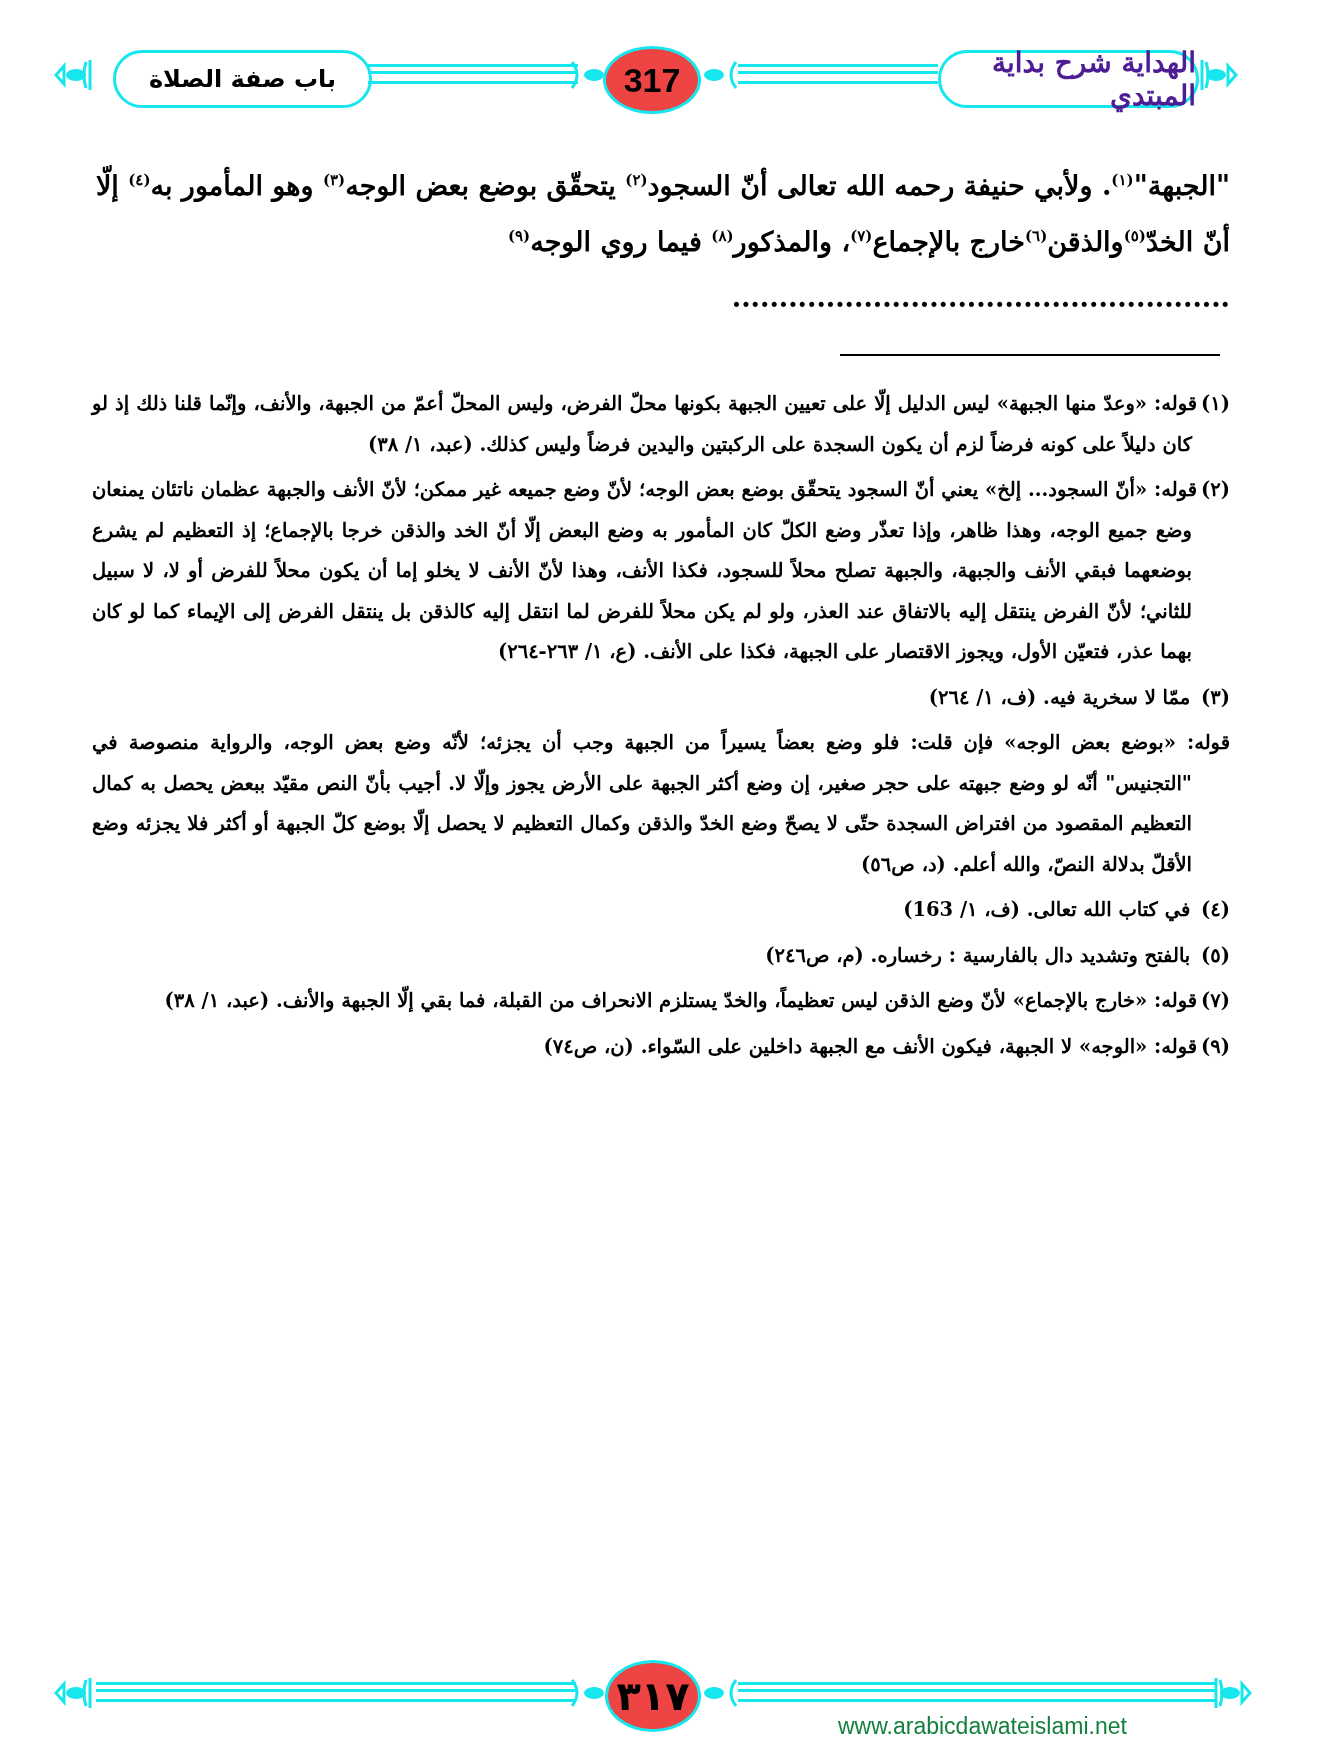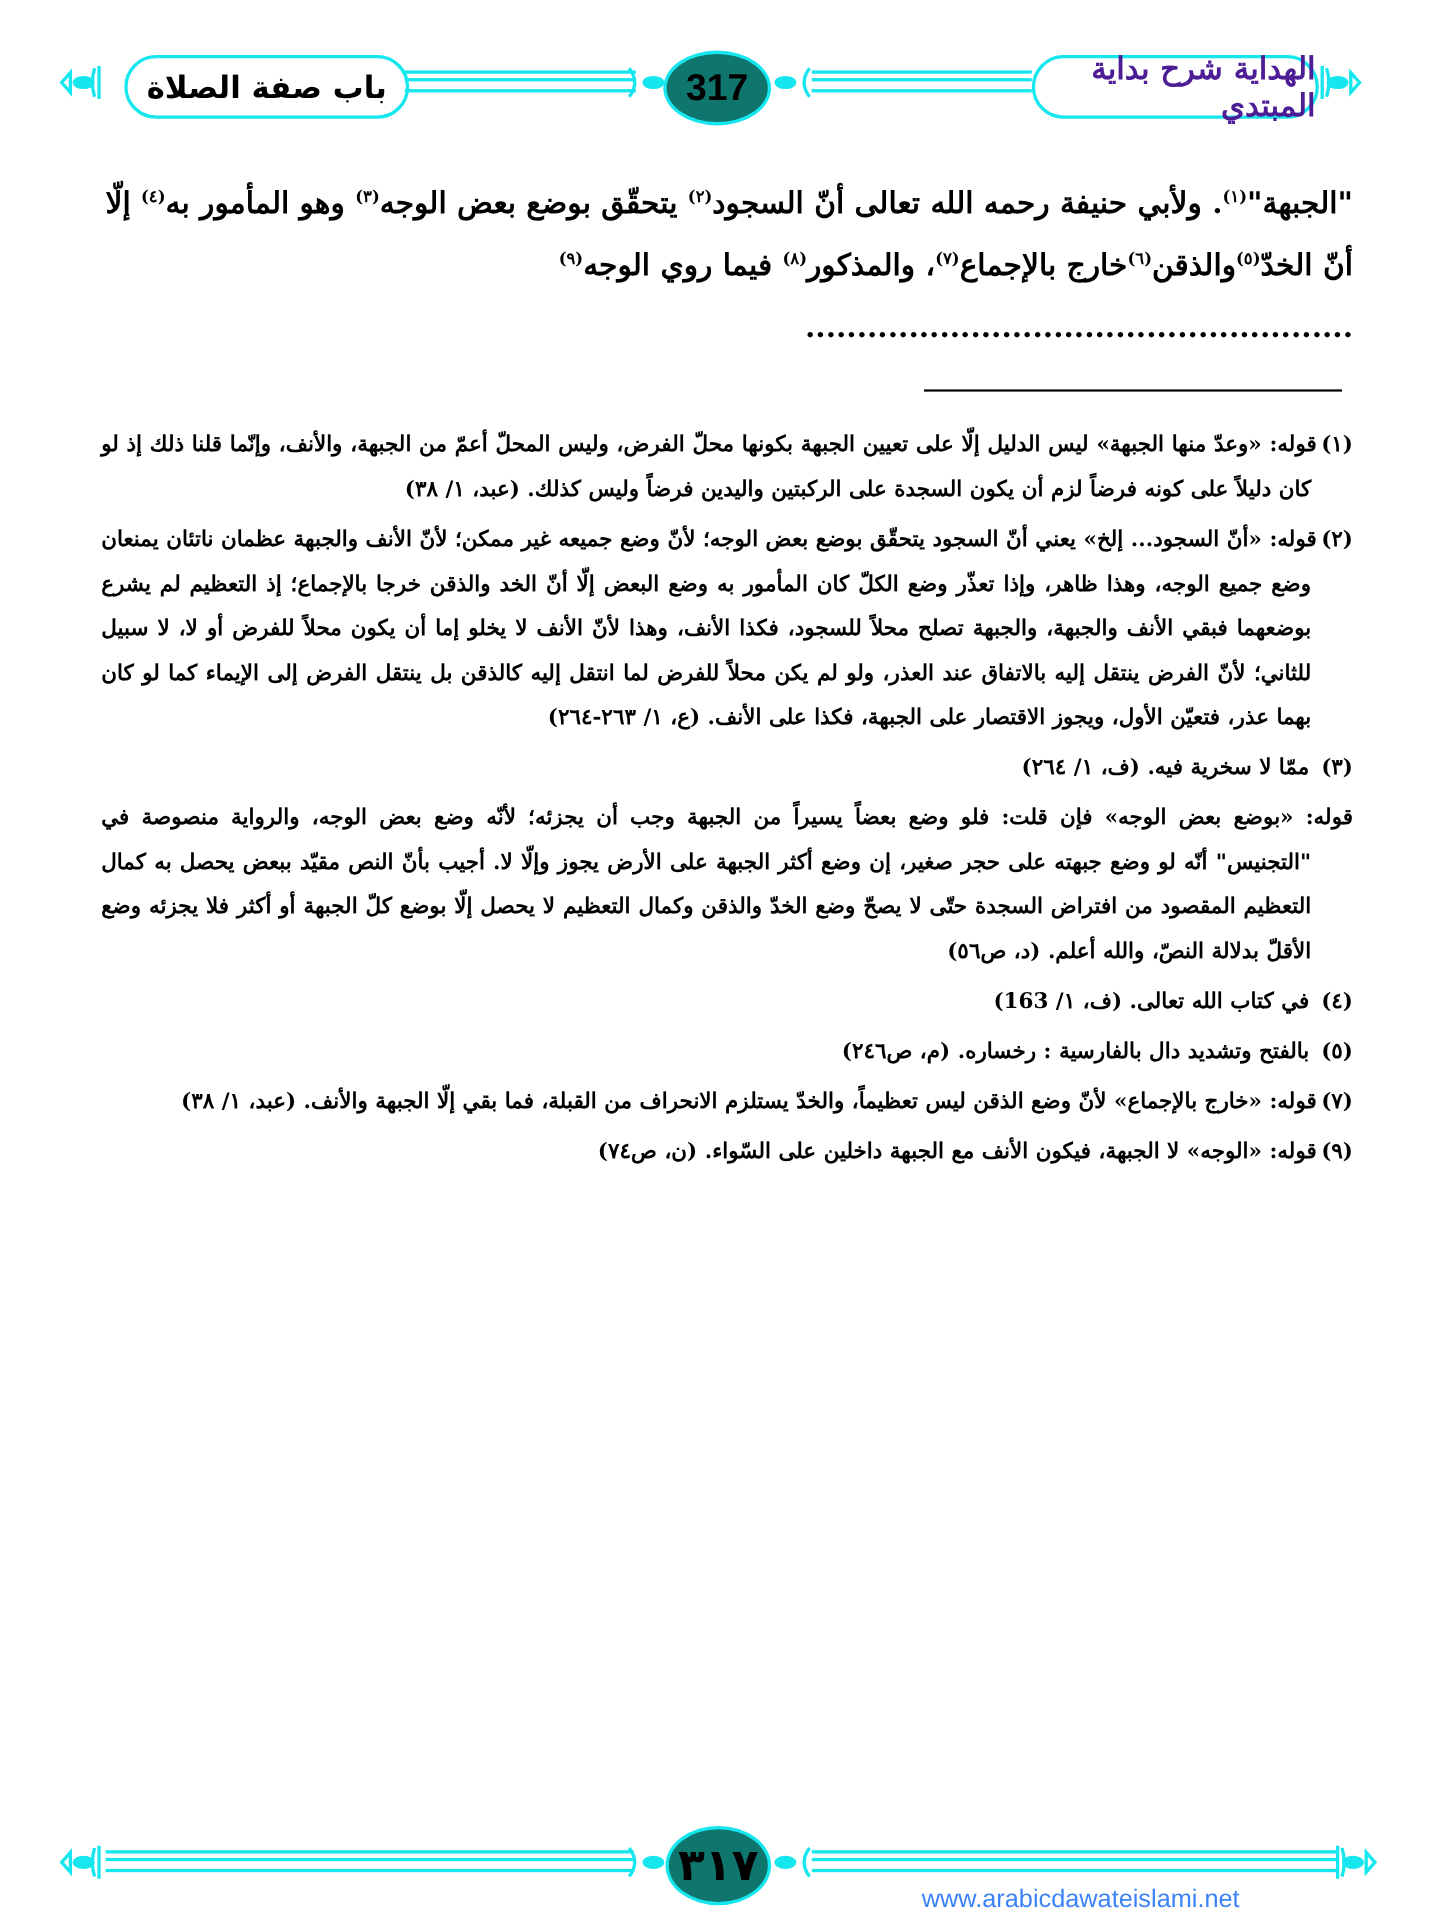--- a/index.html
+++ b/index.html
@@ -9,24 +9,24 @@
     }
     
     .header { position: absolute; left: 0; top: 0; width: 1320px; height: 140px; }
     .rail { position: absolute; height: 14px; border-top: 3px solid #16e6ee; border-bottom: 3px solid #16e6ee; }
     .rail::after { content: ""; position: absolute; left: 0; right: 0; top: 4px; height: 3px; background: #16e6ee; }
     .end-knob { position: absolute; width: 42px; height: 34px; }
     .pill {
       position: absolute; border: 3px solid #16e6ee; border-radius: 34px; background: #fff;
       display: flex; align-items: center; justify-content: center;
     }
-    .chapter-title { font-weight: bold; font-size: 28px; font-family: "DejaVu Sans", sans-serif; }
+    .chapter-title { font-weight: bold; font-size: 24px; font-family: "DejaVu Sans", sans-serif; }
     .book-title { color: #4c1d95; font-size: 28px; font-weight: bold; font-family: "DejaVu Serif", serif; }
     .page-oval {
-      position: absolute; border: 3px solid #16e6ee; border-radius: 50% / 50%; background: #0f766e;
+      position: absolute; border: 3px solid #16e6ee; border-radius: 50% / 50%; background: #ef4444;
       display: flex; align-items: center; justify-content: center;
       font-family: "Liberation Sans", sans-serif; font-weight: bold; font-size: 34px;
     }
     
     .main { position: absolute; top: 158px; left: 92px; width: 1138px; direction: rtl; text-align: justify; }
     .main p {
       margin: 0; font-family: "DejaVu Serif", serif; font-weight: bold; font-size: 27px; line-height: 56px;
       text-align-last: right;
     }
     sup { font-size: 15px; line-height: 0; vertical-align: super; }
@@ -39,21 +39,21 @@
       text-align: justify; margin: 0 0 5px 0;
     }
     .fn .num { margin-left: 4px; }
     .fn .kw { font-weight: bold; }
     .fn-indent { padding-right: 38px; text-indent: -38px; }
     
     .footer { position: absolute; left: 0; top: 1640px; width: 1320px; height: 100px; }
     .footer .page-oval { font-family: "DejaVu Sans", sans-serif; font-weight: bold; font-size: 40px; }
     .watermark {
       position: absolute; left: 838px; top: 1713px; font-family: "Liberation Sans", sans-serif;
-      font-size: 23px; color: #3b82f6; direction: ltr;
+      font-size: 23px; color: #15803d; direction: ltr;
     }
   </style>
 </head>
 <body>
 
 <div class="header">
 
   <svg class="end-knob" style="left:54px; top:58px;" viewBox="0 0 42 34">
     <path d="M2 17 L10 8 L10 26 Z" fill="none" stroke="#16e6ee" stroke-width="3"></path>
     <ellipse cx="22" cy="17" rx="10" ry="6" fill="#16e6ee"></ellipse>

